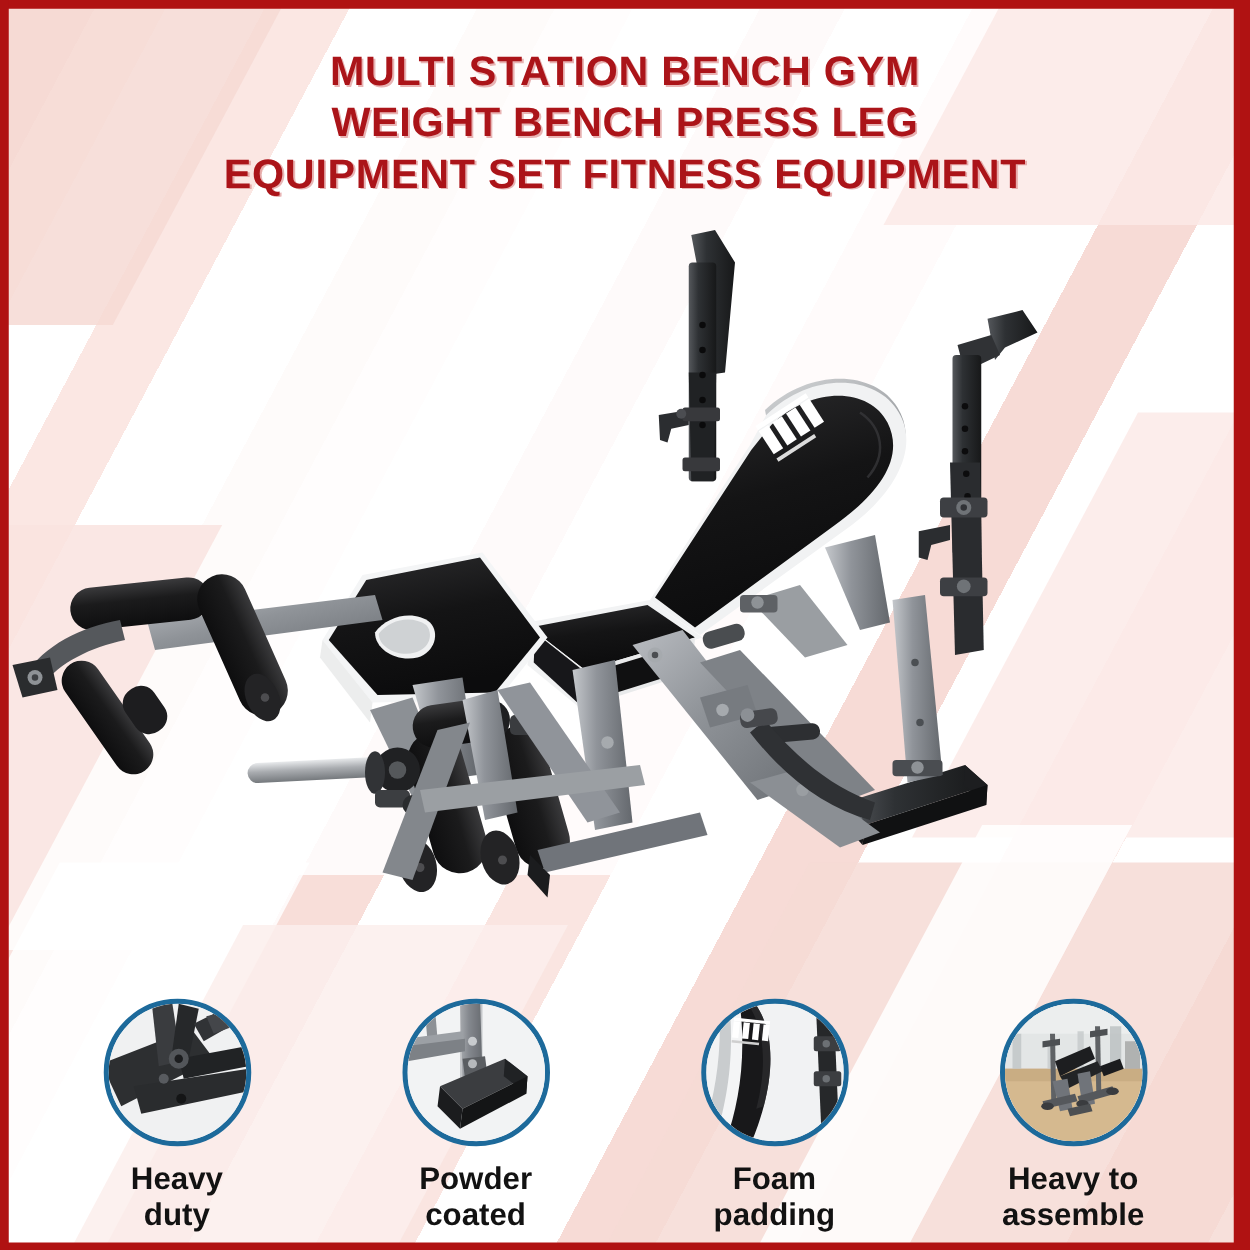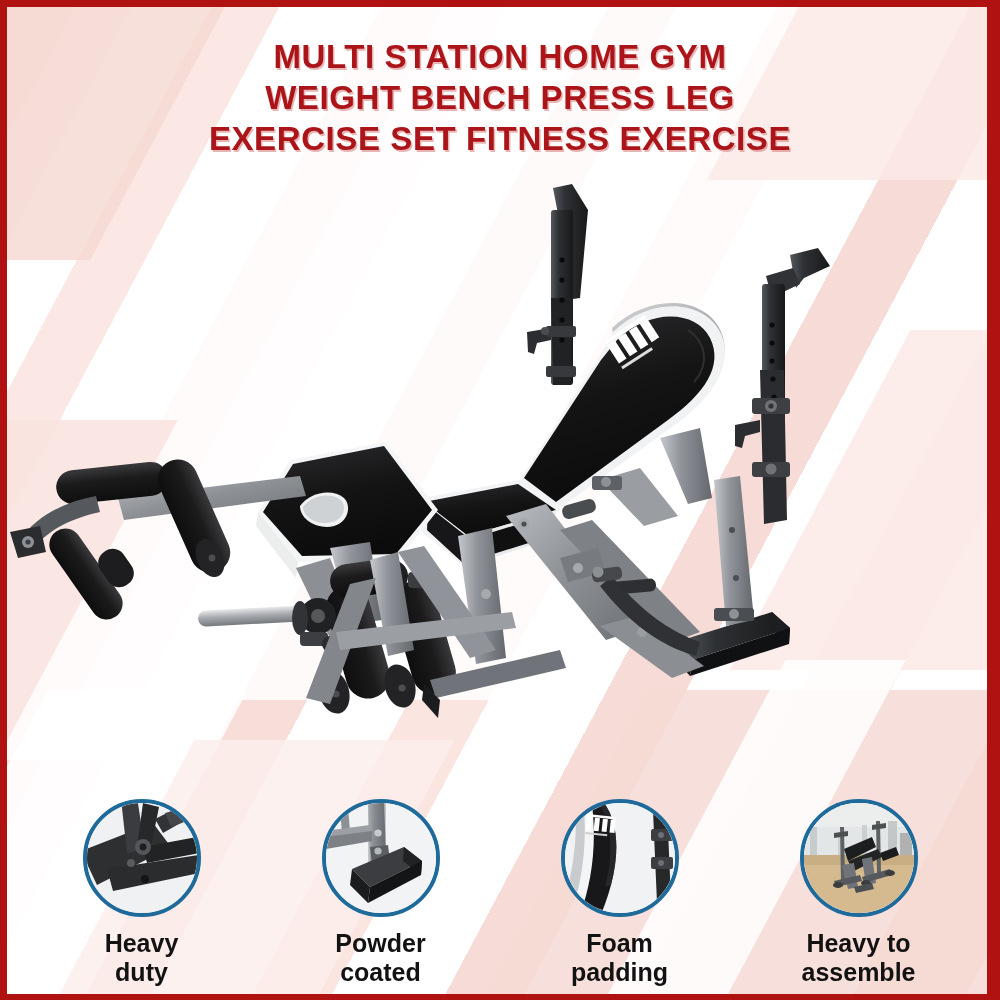--- a/index.html
+++ b/index.html
@@ -107,23 +107,23 @@
     <div class="blob w2"></div>
     <div class="blob b3"></div>
     <div class="blob b6"></div>
     <div class="blob b4"></div>
     <div class="blob w3"></div>
     <div class="blob w4"></div>
     <div class="blob b5"></div>
   </div>
 
   <div class="headline">
-    <div>MULTI STATION HOME GYM</div>
+    <div>MULTI STATION BENCH GYM</div>
     <div>WEIGHT BENCH PRESS LEG</div>
-    <div>EXERCISE SET FITNESS EXERCISE</div>
+    <div>EQUIPMENT SET FITNESS EQUIPMENT</div>
   </div>
 
   <div class="product">
   <svg width="1000" height="560" viewBox="0 0 1000 560">
     <defs>
       <linearGradient id="steel" x1="0" y1="0" x2="1" y2="1">
         <stop offset="0" stop-color="#b9bcc1"></stop>
         <stop offset=".45" stop-color="#8f9398"></stop>
         <stop offset="1" stop-color="#6d7176"></stop>
       </linearGradient>

